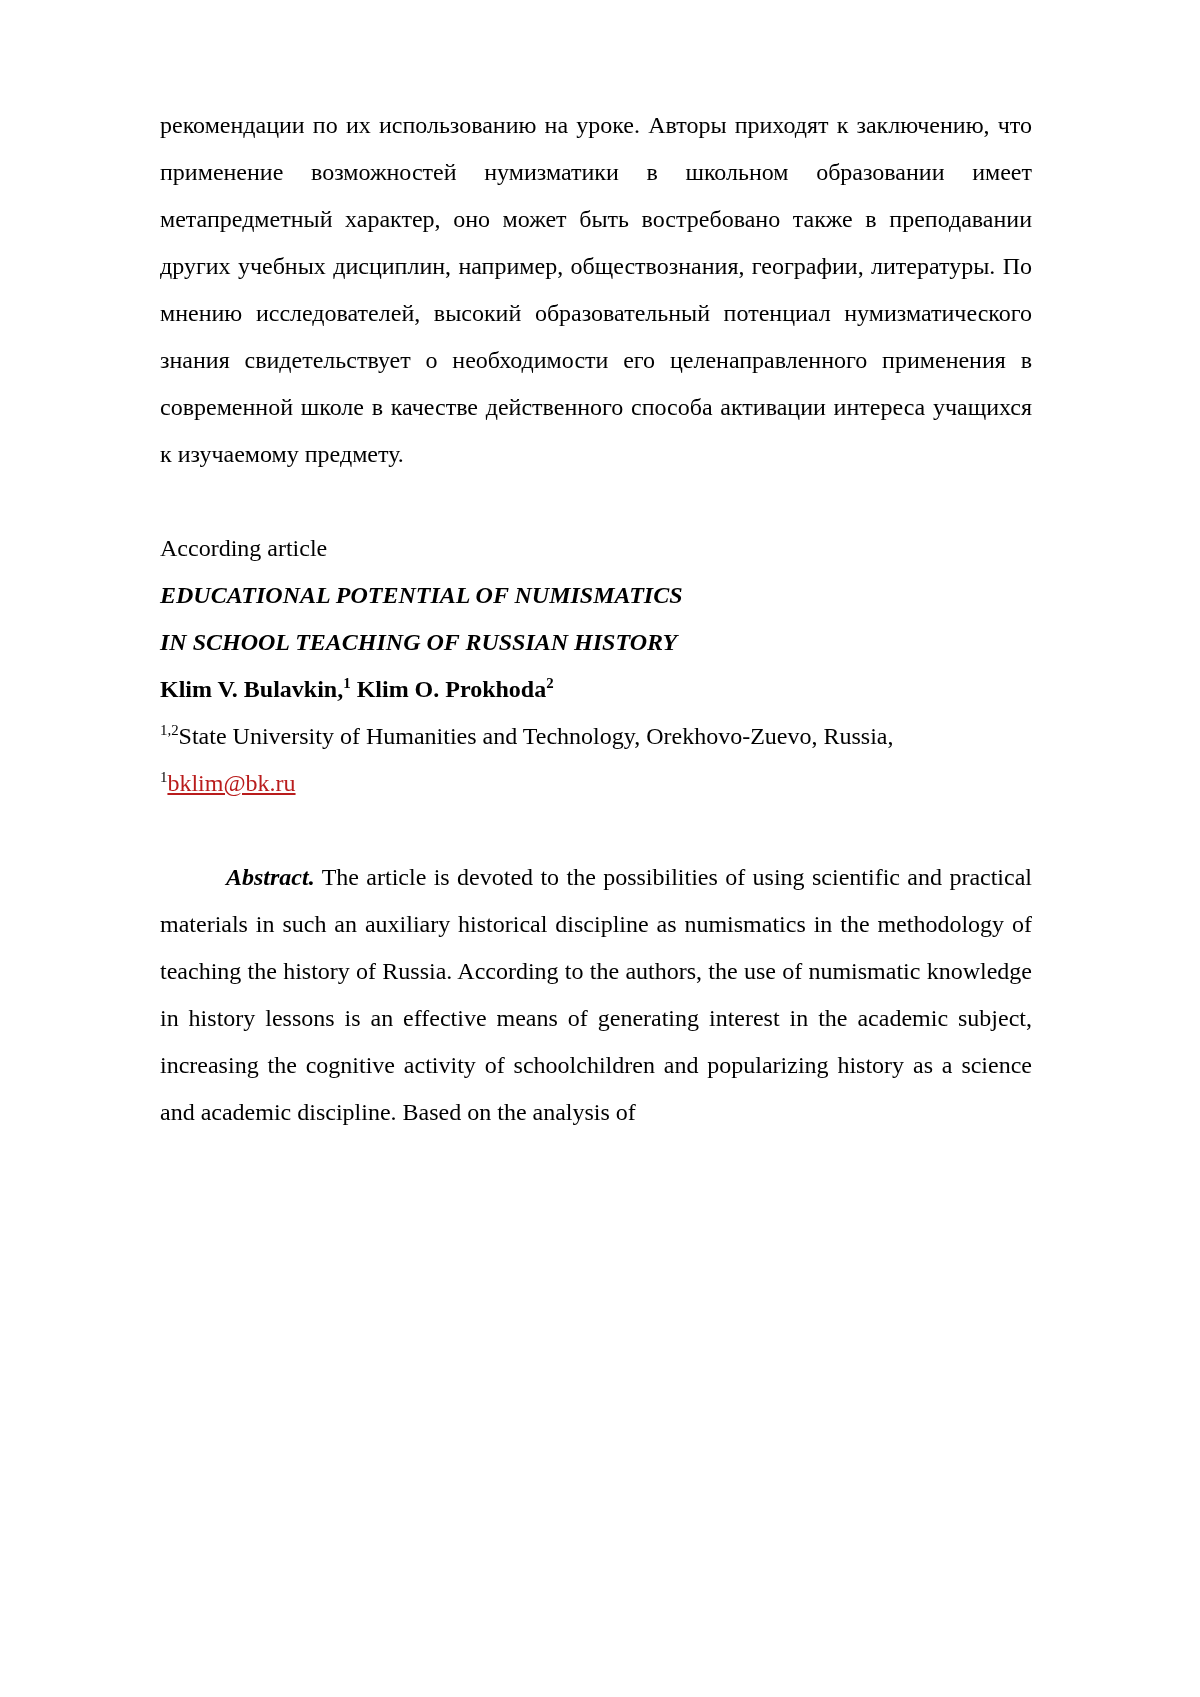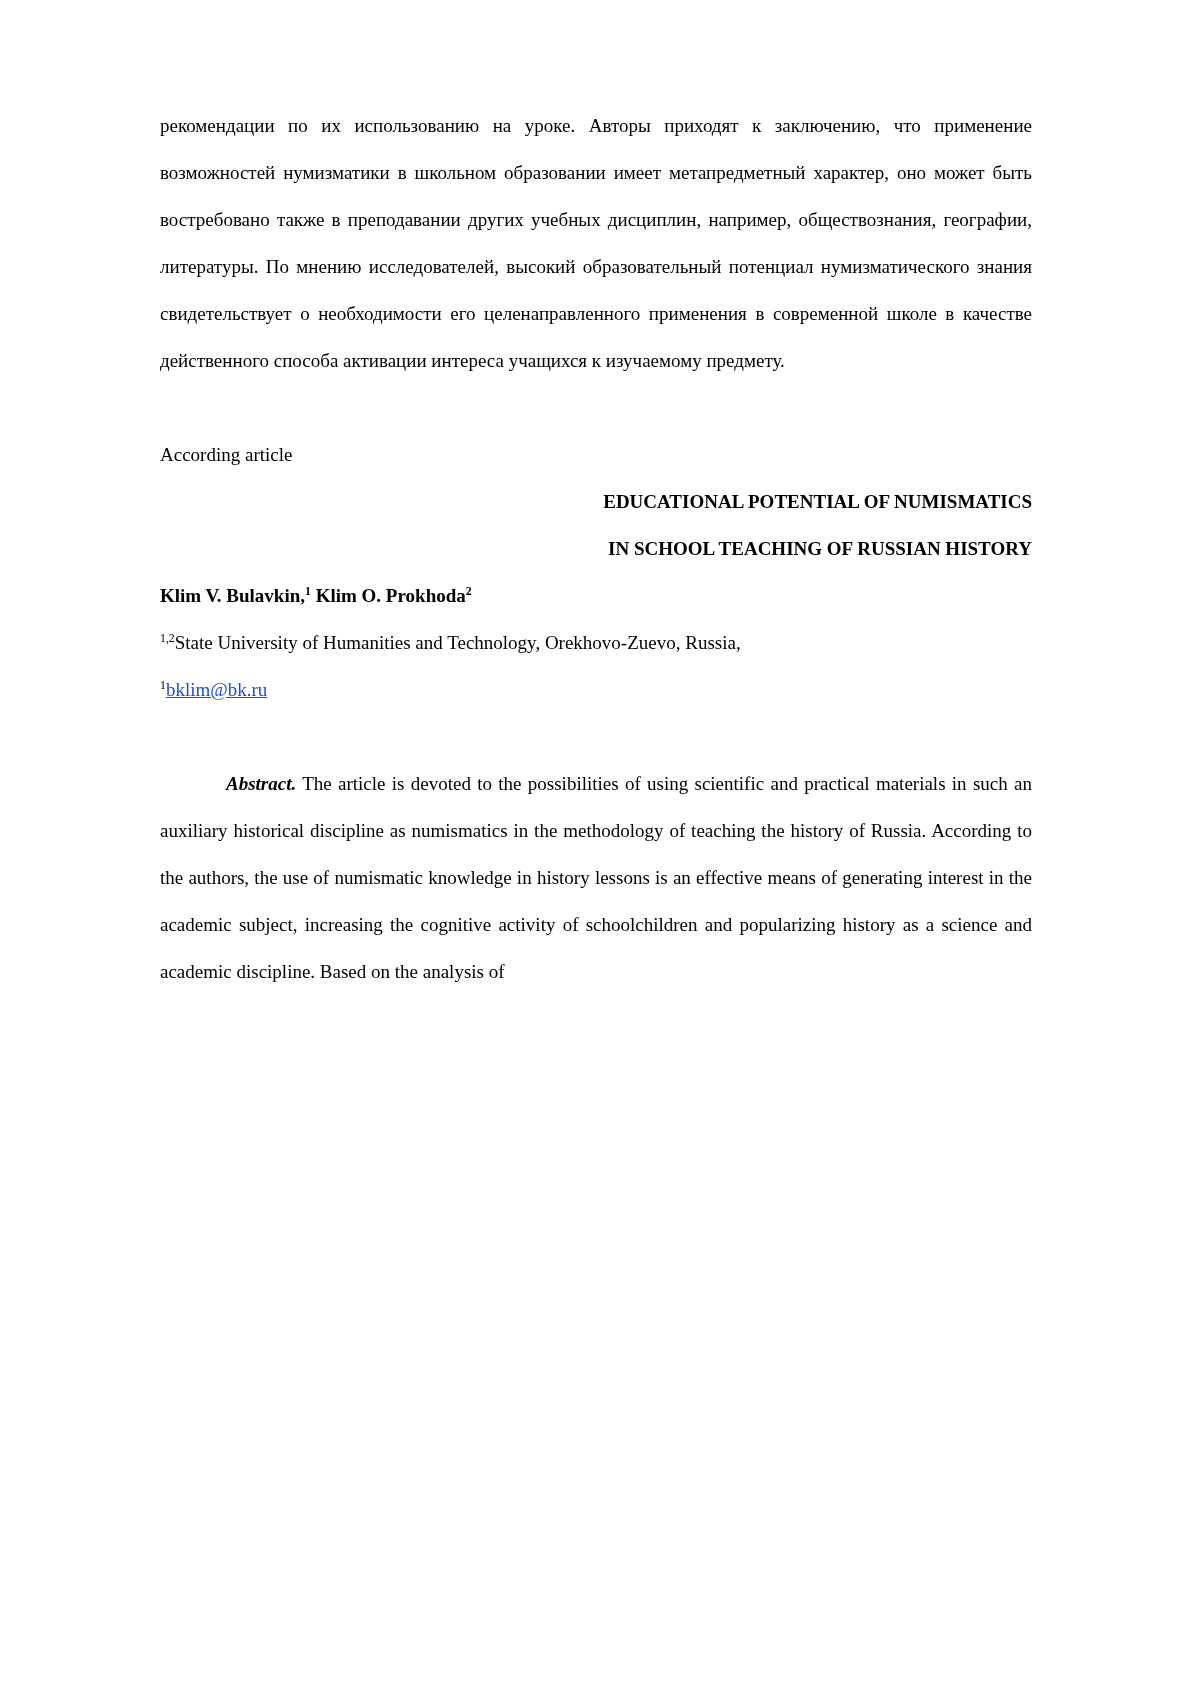--- a/index.html
+++ b/index.html
@@ -9,37 +9,37 @@
     background: #ffffff;
     color: #000000;
     font-family: "Liberation Serif", "DejaVu Serif", serif;
     overflow: hidden;
   }
   .page {
     box-sizing: border-box;
     width: 1200px;
     height: 1697px;
     padding: 102px 168px 0 160px;
-    font-size: 19px;
+    font-size: 24px;
     line-height: 47px;
   }
   p { margin: 0; }
   .justify { text-align: justify; }
   .indent { text-indent: 66px; }
   .bi { font-weight: 700; font-style: italic; }
   .b { font-weight: 700; }
-  .center { text-align: right; }
+  .center { text-align: left; font-style: italic; }
   .gap-top { margin-top: 47px; }
   sup {
     font-size: 0.62em;
     line-height: 0;
     vertical-align: super;
   }
   a.email {
-    color: #1d4ed8;
+    color: #b91c1c;
     text-decoration: underline;
     cursor: pointer;
   }
 </style>
 </head>
 <body>
 
 <div class="page">
 
   <p class="justify">рекомендации по их использованию на уроке. Авторы приходят к заключению, что применение возможностей нумизматики в школьном образовании имеет метапредметный характер, оно может быть востребовано также в преподавании других учебных дисциплин, например, обществознания, географии, литературы. По мнению исследователей, высокий образовательный потенциал нумизматического знания свидетельствует о необходимости его целенаправленного применения в современной школе в качестве действенного способа активации интереса учащихся к изучаемому предмету.</p>

